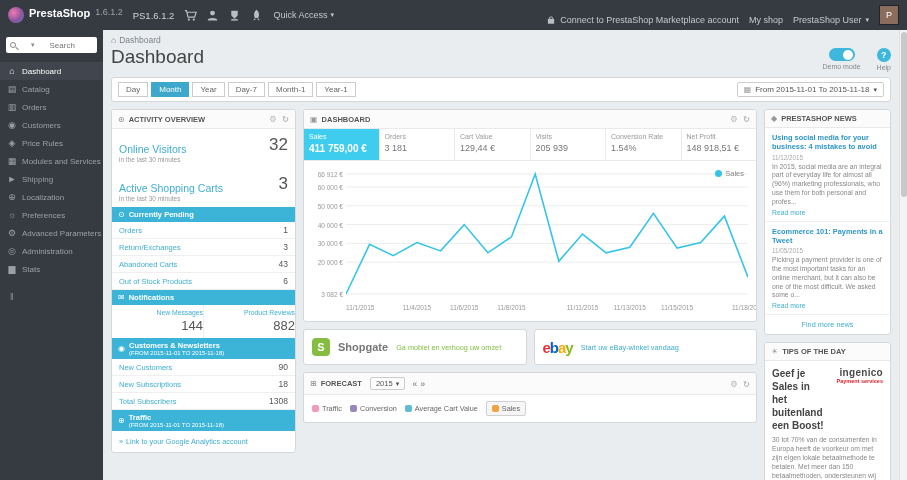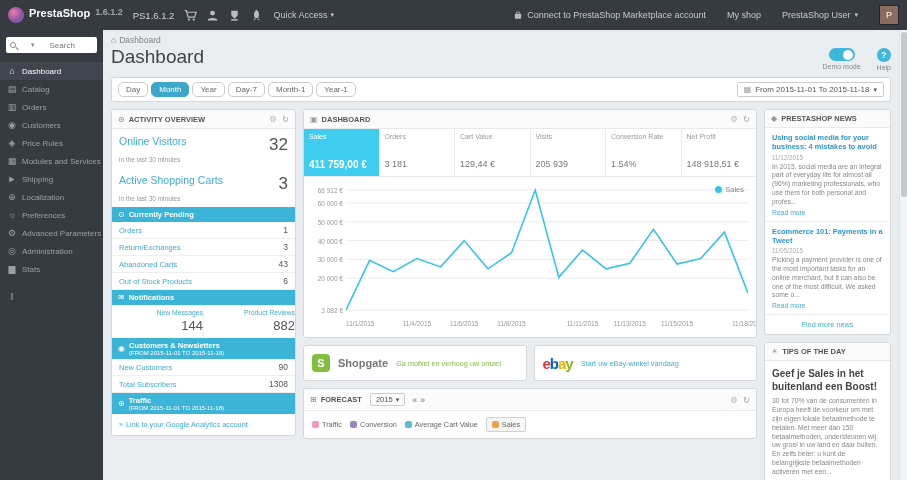--- a/index.html
+++ b/index.html
@@ -3,26 +3,26 @@
 <meta charset="utf-8">
 <style>
 *{box-sizing:border-box;margin:0;padding:0}
 html,body{width:907px;height:480px;overflow:hidden}
 body{font-family:"Liberation Sans","DejaVu Sans",sans-serif;background:#e9edf0;color:#555;font-size:10px;position:relative}
 
 
 .topbar{position:absolute;top:0;left:0;right:0;height:30px;background:#363a41;display:flex;align-items:center;padding:0 8px;gap:10px;z-index:5}
 .brand{display:flex;align-items:flex-start;gap:5px;color:#fff;font-size:11px;font-weight:bold;white-space:nowrap}
 .logo-dot{width:16px;height:16px;border-radius:50%;background:radial-gradient(circle at 35% 35%,#ef7bae,#8e54a0 55%,#4f7fc3)}
-.brand .ver{color:#9da1a8;font-weight:bold;font-size:9px}
+.brand .ver{color:#9da1a8;font-weight:normal;font-size:9px}
 .shopname{color:#cfd2d6;font-size:9.5px}
 .tb-icons{display:flex;gap:9px;align-items:center}
 .tb-icon{cursor:pointer;display:flex}
 .quick-access{color:#c6c9cd;font-size:9px;display:flex;gap:3px;align-items:center;cursor:pointer;white-space:nowrap}
-.tb-right{margin-left:auto;display:flex;align-items:center;gap:21px;color:#c6c9cd;font-size:9px;white-space:nowrap}
+.tb-right{margin-left:auto;display:flex;align-items:flex-end;gap:10px;color:#c6c9cd;font-size:9px;white-space:nowrap}
 .tb-link{cursor:pointer;display:flex;align-items:center;gap:4px}
 .avatar{width:20px;height:20px;background:#8a6d5c;border:1px solid #20242a;color:#fff;font-size:9px;display:flex;align-items:center;justify-content:center;cursor:pointer}
 .caret{font-size:7px}
 
 
 .sidebar{position:absolute;top:30px;left:0;width:103px;bottom:0;background:#363a41;padding-top:7px}
 .search-box{margin:0 6px 9px;background:#fff;border-radius:2px;height:16px;display:flex;align-items:center;padding:0 4px;gap:15px}
 .mag{width:6px;height:6px;border:1.2px solid #888;border-radius:50%;position:relative;flex:none}
 .mag:after{content:"";position:absolute;width:4px;height:1.2px;background:#888;transform:rotate(45deg);left:4px;top:5px}
 .search-box input{border:0;outline:0;width:58px;font-size:8px;color:#555;background:transparent}
@@ -42,38 +42,38 @@
 .title-row{display:flex;align-items:flex-start;margin-top:1px}
 h1{font-size:19px;font-weight:normal;color:#444}
 .hdr-controls{margin-left:auto;display:flex;gap:16px;align-items:flex-start;padding-top:2px}
 .ctrl{display:flex;flex-direction:column;align-items:center;gap:2px;font-size:7px;color:#888}
 .toggle{width:26px;height:13px;border-radius:7px;background:#3db7dc;position:relative;cursor:pointer}
 .toggle:after{content:"";position:absolute;right:1.5px;top:1.5px;width:10px;height:10px;border-radius:50%;background:#fff}
 .help-btn{width:14px;height:14px;border-radius:50%;background:#3db7dc;color:#fff;font-size:9px;font-weight:bold;display:flex;align-items:center;justify-content:center;cursor:pointer}
 
 .filter-bar{margin-top:6px;background:#fff;border:1px solid #d4d8db;border-radius:3px;padding:4px 6px;display:flex;align-items:center}
 .fbtns{display:flex;gap:3px}
-.fbtn{font-size:8px;color:#666;background:#fff;border:1px solid #ccc;border-radius:5px;padding:2px 7px;cursor:pointer;white-space:nowrap}
+.fbtn{font-size:8px;color:#666;background:#fff;border:1px solid #ccc;border-radius:0;padding:2px 7px;cursor:pointer;white-space:nowrap}
 .fbtn.active{background:#3da8cc;border-color:#3da8cc;color:#fff}
 .date-range{margin-left:auto;display:flex;align-items:center;gap:4px;font-size:8px;color:#555;border:1px solid #ccc;border-radius:2px;padding:2px 6px;cursor:pointer;white-space:nowrap}
 .cal{color:#999;font-size:8px}
 
 .cols{display:flex;gap:7px;margin-top:7px;align-items:flex-start}
 .col-left{width:185px;flex:none}
 .col-mid{flex:1;min-width:0}
 .col-right{width:127px;flex:none}
 
 .panel{background:#fff;border:1px solid #d4d8db;border-radius:3px;margin-bottom:7px;overflow:hidden}
 .phead{display:flex;align-items:center;gap:4px;padding:4px 6px;border-bottom:1px solid #e7eaec;font-size:7.5px;font-weight:bold;color:#555;background:#fbfbfb}
 .phead .pic{color:#999;font-size:8px}
 .pacts{margin-left:auto;display:flex;gap:5px;color:#b5b8bb;font-size:8.5px}
 .pact{cursor:pointer}
 
 
-.stat-line{padding:6px 7px 1px;display:flex;align-items:flex-start}
+.stat-line{padding:6px 7px 1px;display:flex;align-items:flex-end}
 .sl-label{color:#41aed2;font-size:10.5px}
 .sl-val{margin-left:auto;font-size:17px;color:#555}
 .stat-sub{padding:0 7px 5px;font-size:6.5px;color:#999}
 .bluebar{background:#3cb4d8;color:#fff;padding:3px 6px;font-size:7.5px;font-weight:bold;display:flex;gap:4px;align-items:center}
 .bluebar .bic{font-weight:normal;font-size:8px}
 .bsub{font-weight:normal;font-size:6px;display:block}
 .arow{display:flex;padding:3px 7px;border-bottom:1px solid #efefef;font-size:7.5px;align-items:center}
 .arow .al{color:#41aed2;cursor:pointer}
 .arow .av{margin-left:auto;color:#555;font-size:8.5px}
 .notif{display:flex;text-align:right}
@@ -81,21 +81,21 @@
 .notif>div:first-child{border-right:1px solid #efefef}
 .nl{color:#41aed2;font-size:6.8px}
 .nv{font-size:13px;color:#555;margin-top:2px}
 .ga-link{padding:6px 7px;font-size:7.3px;color:#41aed2;display:flex;gap:3px;align-items:center;cursor:pointer}
 
 
 .kpis{display:flex;border-bottom:1px solid #e7eaec}
 .kpi{flex:1;min-width:0;padding:4px 5px 6px;border-right:1px solid #e7eaec;cursor:pointer}
 .kpi:last-child{border-right:0}
 .kl{font-size:7px;color:#999;white-space:nowrap;overflow:hidden}
-.kv{font-size:9px;color:#777;margin-top:19px;white-space:nowrap;overflow:hidden}
+.kv{font-size:9px;color:#777;margin-top:3px;white-space:nowrap;overflow:hidden}
 .kpi.active{background:#3ecdef}
 .kpi.active .kl,.kpi.active .kv{color:#fff}
 .kpi.active .kv{font-size:10px;font-weight:bold}
 .chart-wrap{display:flex;padding:10px 8px 0 4px}
 .ygut{width:38px;position:relative;flex:none}
 .plot{flex:1;position:relative;height:128px}
 .plot svg{position:absolute;inset:0;width:100%;height:100%}
 .ylab{position:absolute;right:3px;font-size:6.5px;color:#999;transform:translateY(-50%);white-space:nowrap}
 .legend{position:absolute;top:-2px;right:4px;display:flex;gap:3px;align-items:center;font-size:7.5px;color:#888}
 .ldot{width:7px;height:7px;border-radius:50%}
@@ -357,20 +357,24 @@
 
         <div class="bluebar">
             <span class="bic">◉</span>
             <span><span>Customers &amp; Newsletters</span><span class="bsub">(FROM 2015-11-01 TO 2015-11-18)</span></span>
           </div>
         <div class="arow">
             <span class="al">New Customers</span>
             <span class="av">90</span>
           </div>
         <div class="arow">
+            <span class="al">New Subscriptions</span>
+            <span class="av">18</span>
+          </div>
+        <div class="arow">
             <span class="al">Total Subscribers</span>
             <span class="av">1308</span>
           </div>
 
         <div class="bluebar">
             <span class="bic">⊕</span>
             <span><span>Traffic</span><span class="bsub">(FROM 2015-11-01 TO 2015-11-18)</span></span>
           </div>
         <div class="ga-link">
             <span>»</span>
@@ -526,19 +530,23 @@
       </div>
 
       <div class="panel">
         <div class="phead">
           <span class="pic">☀</span>
           <span>TIPS OF THE DAY</span>
         </div>
         <div class="tips-body">
           <div class="tips-top">
             <div class="tips-head">Geef je Sales in het buitenland een Boost!</div>
+            <div class="ingenico">
+              <div class="ing-name">ingenico</div>
+              <div class="ing-sub">Payment services</div>
+            </div>
           </div>
           <div class="tips-text">30 tot 70% van de consumenten in Europa heeft de voorkeur om met zijn eigen lokale betaalmethode te betalen. Met meer dan 150 betaalmethoden, ondersteunen wij uw groei in uw land en daar buiten. En zelfs beter: u kunt de belangrijkste betaalmethoden activeren met een...</div>
         </div>
       </div>
     </div>
   </div>
 </div>
 
 </body></html>

